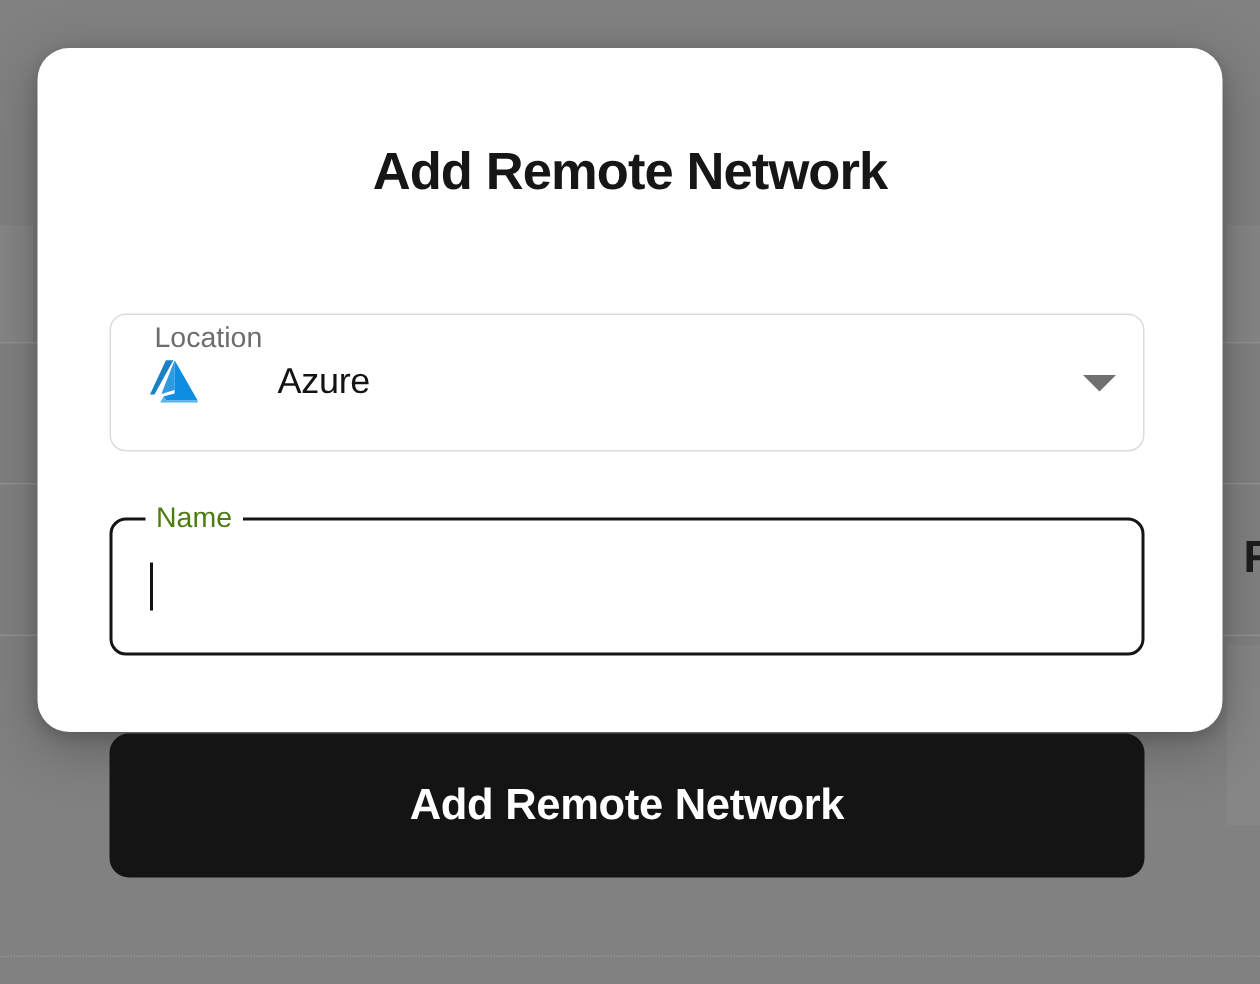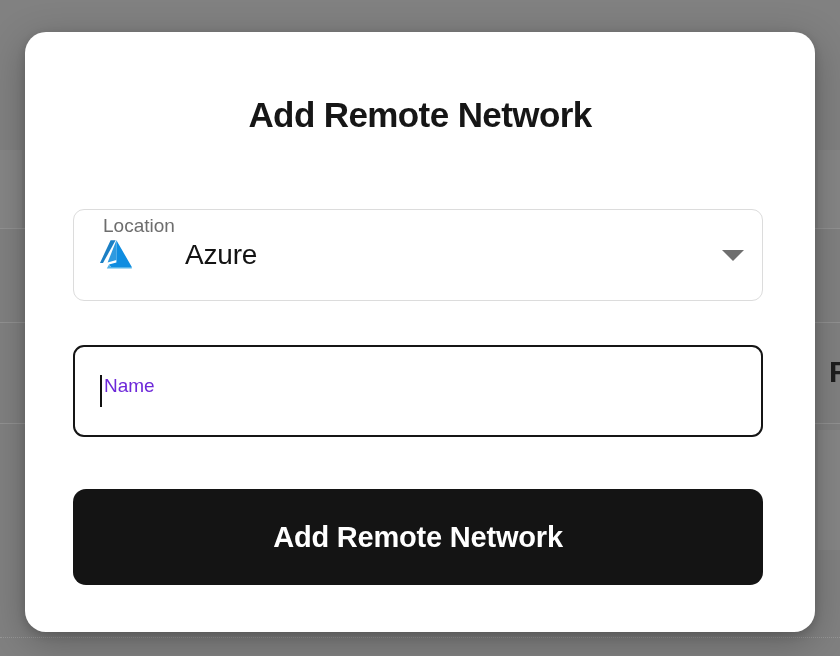--- a/index.html
+++ b/index.html
@@ -41,21 +41,21 @@
     white-space: nowrap;
     overflow: hidden;
   }
 
   
   #modal {
     position: absolute;
     left: 25px;
     top: 32px;
     width: 790px;
-    height: 600px;
+    height: 456px;
     background: #ffffff;
     border-radius: 21px;
     box-shadow: 0 10px 38px rgba(0,0,0,0.26), 0 3px 10px rgba(0,0,0,0.16);
     box-sizing: border-box;
   }
 
   #modal-title {
     position: absolute;
     left: 0;
     right: 0;
@@ -91,39 +91,39 @@
     position: absolute;
     top: -11px;
     left: 22px;
     padding: 0 7px;
     background: #ffffff;
     font-size: 19px;
     line-height: 20px;
     white-space: nowrap;
   }
   .field.location .field-label { color: #6d6d6d; margin-top: 17px; }
-  .field.name .field-label { color: #6d28d9; margin-top: 40px; }
+  .field.name .field-label { color: #4d7c0f; }
 
   .field-body {
     position: absolute;
     inset: 0;
     display: flex;
     align-items: center;
     padding: 0 18px 0 24px;
   }
 
   .azure-logo {
     width: 36px;
     height: 34px;
     flex: 0 0 auto;
     display: block;
   }
 
   .field-value {
-    font-size: 28px;
+    font-size: 24px;
     color: #131313;
     letter-spacing: -0.2px;
     white-space: nowrap;
   }
   .location .field-value { margin-left: 51px; }
 
   .caret-down {
     margin-left: auto;
     width: 0;
     height: 0;

